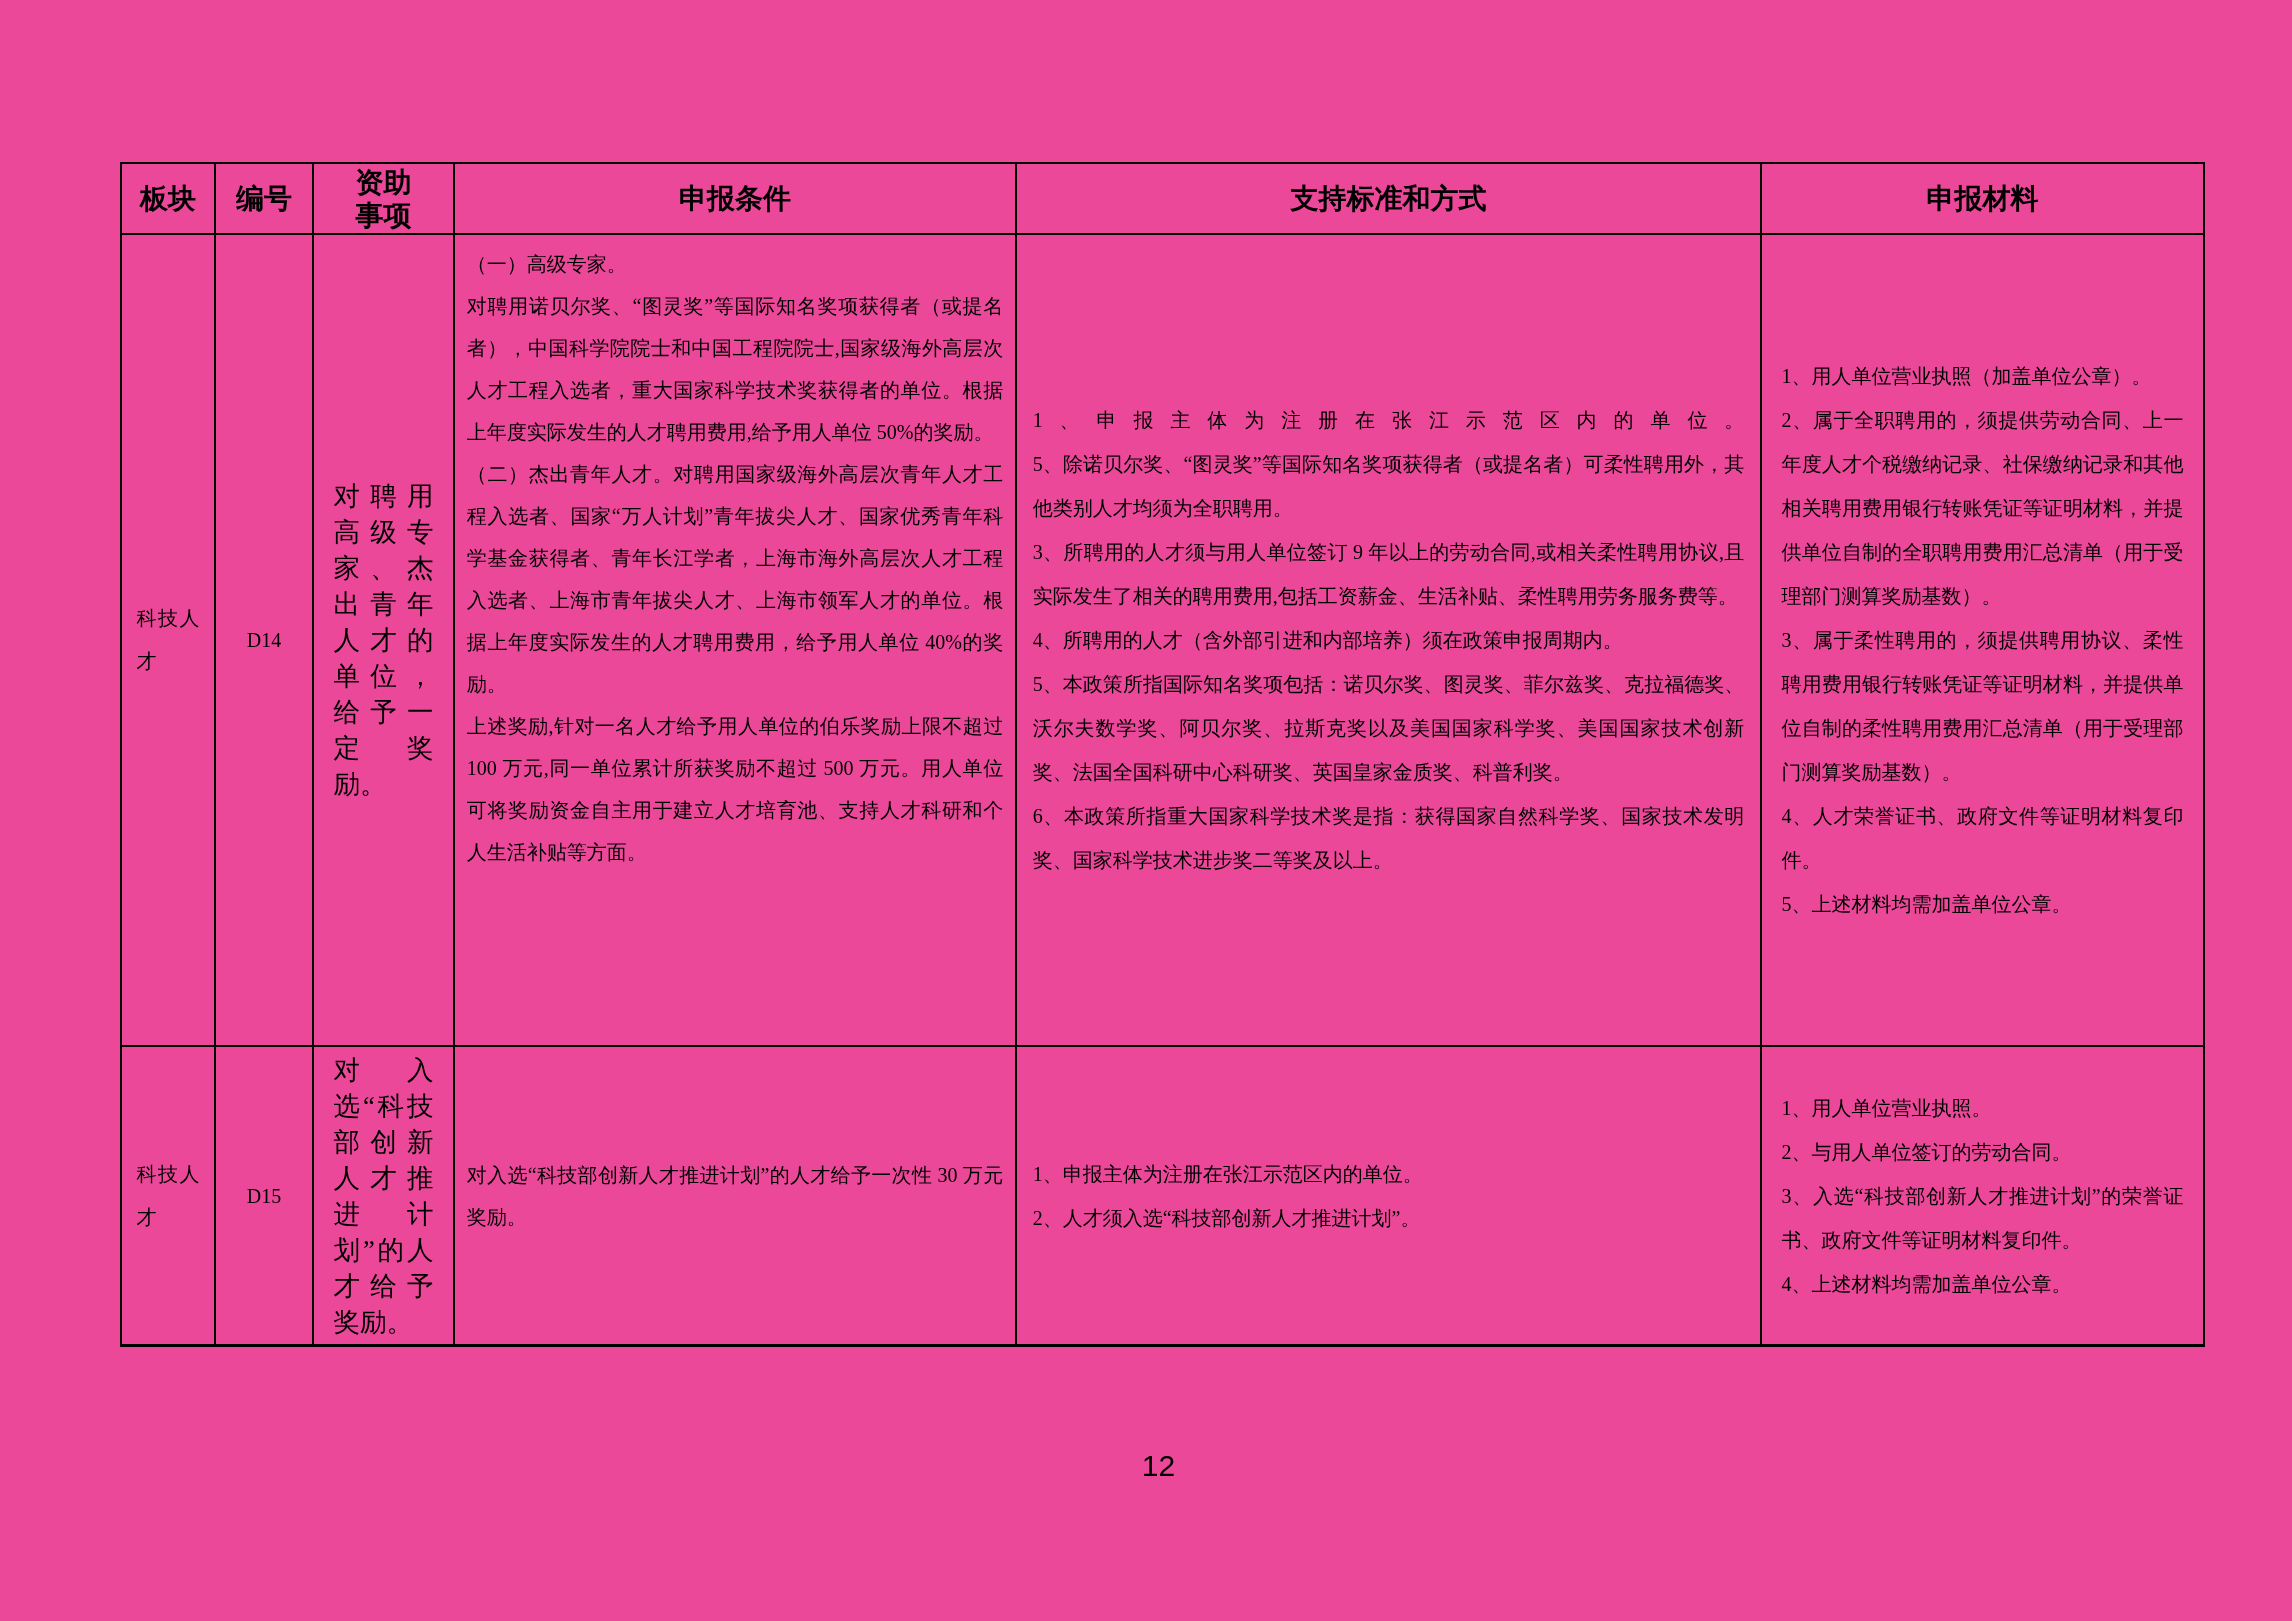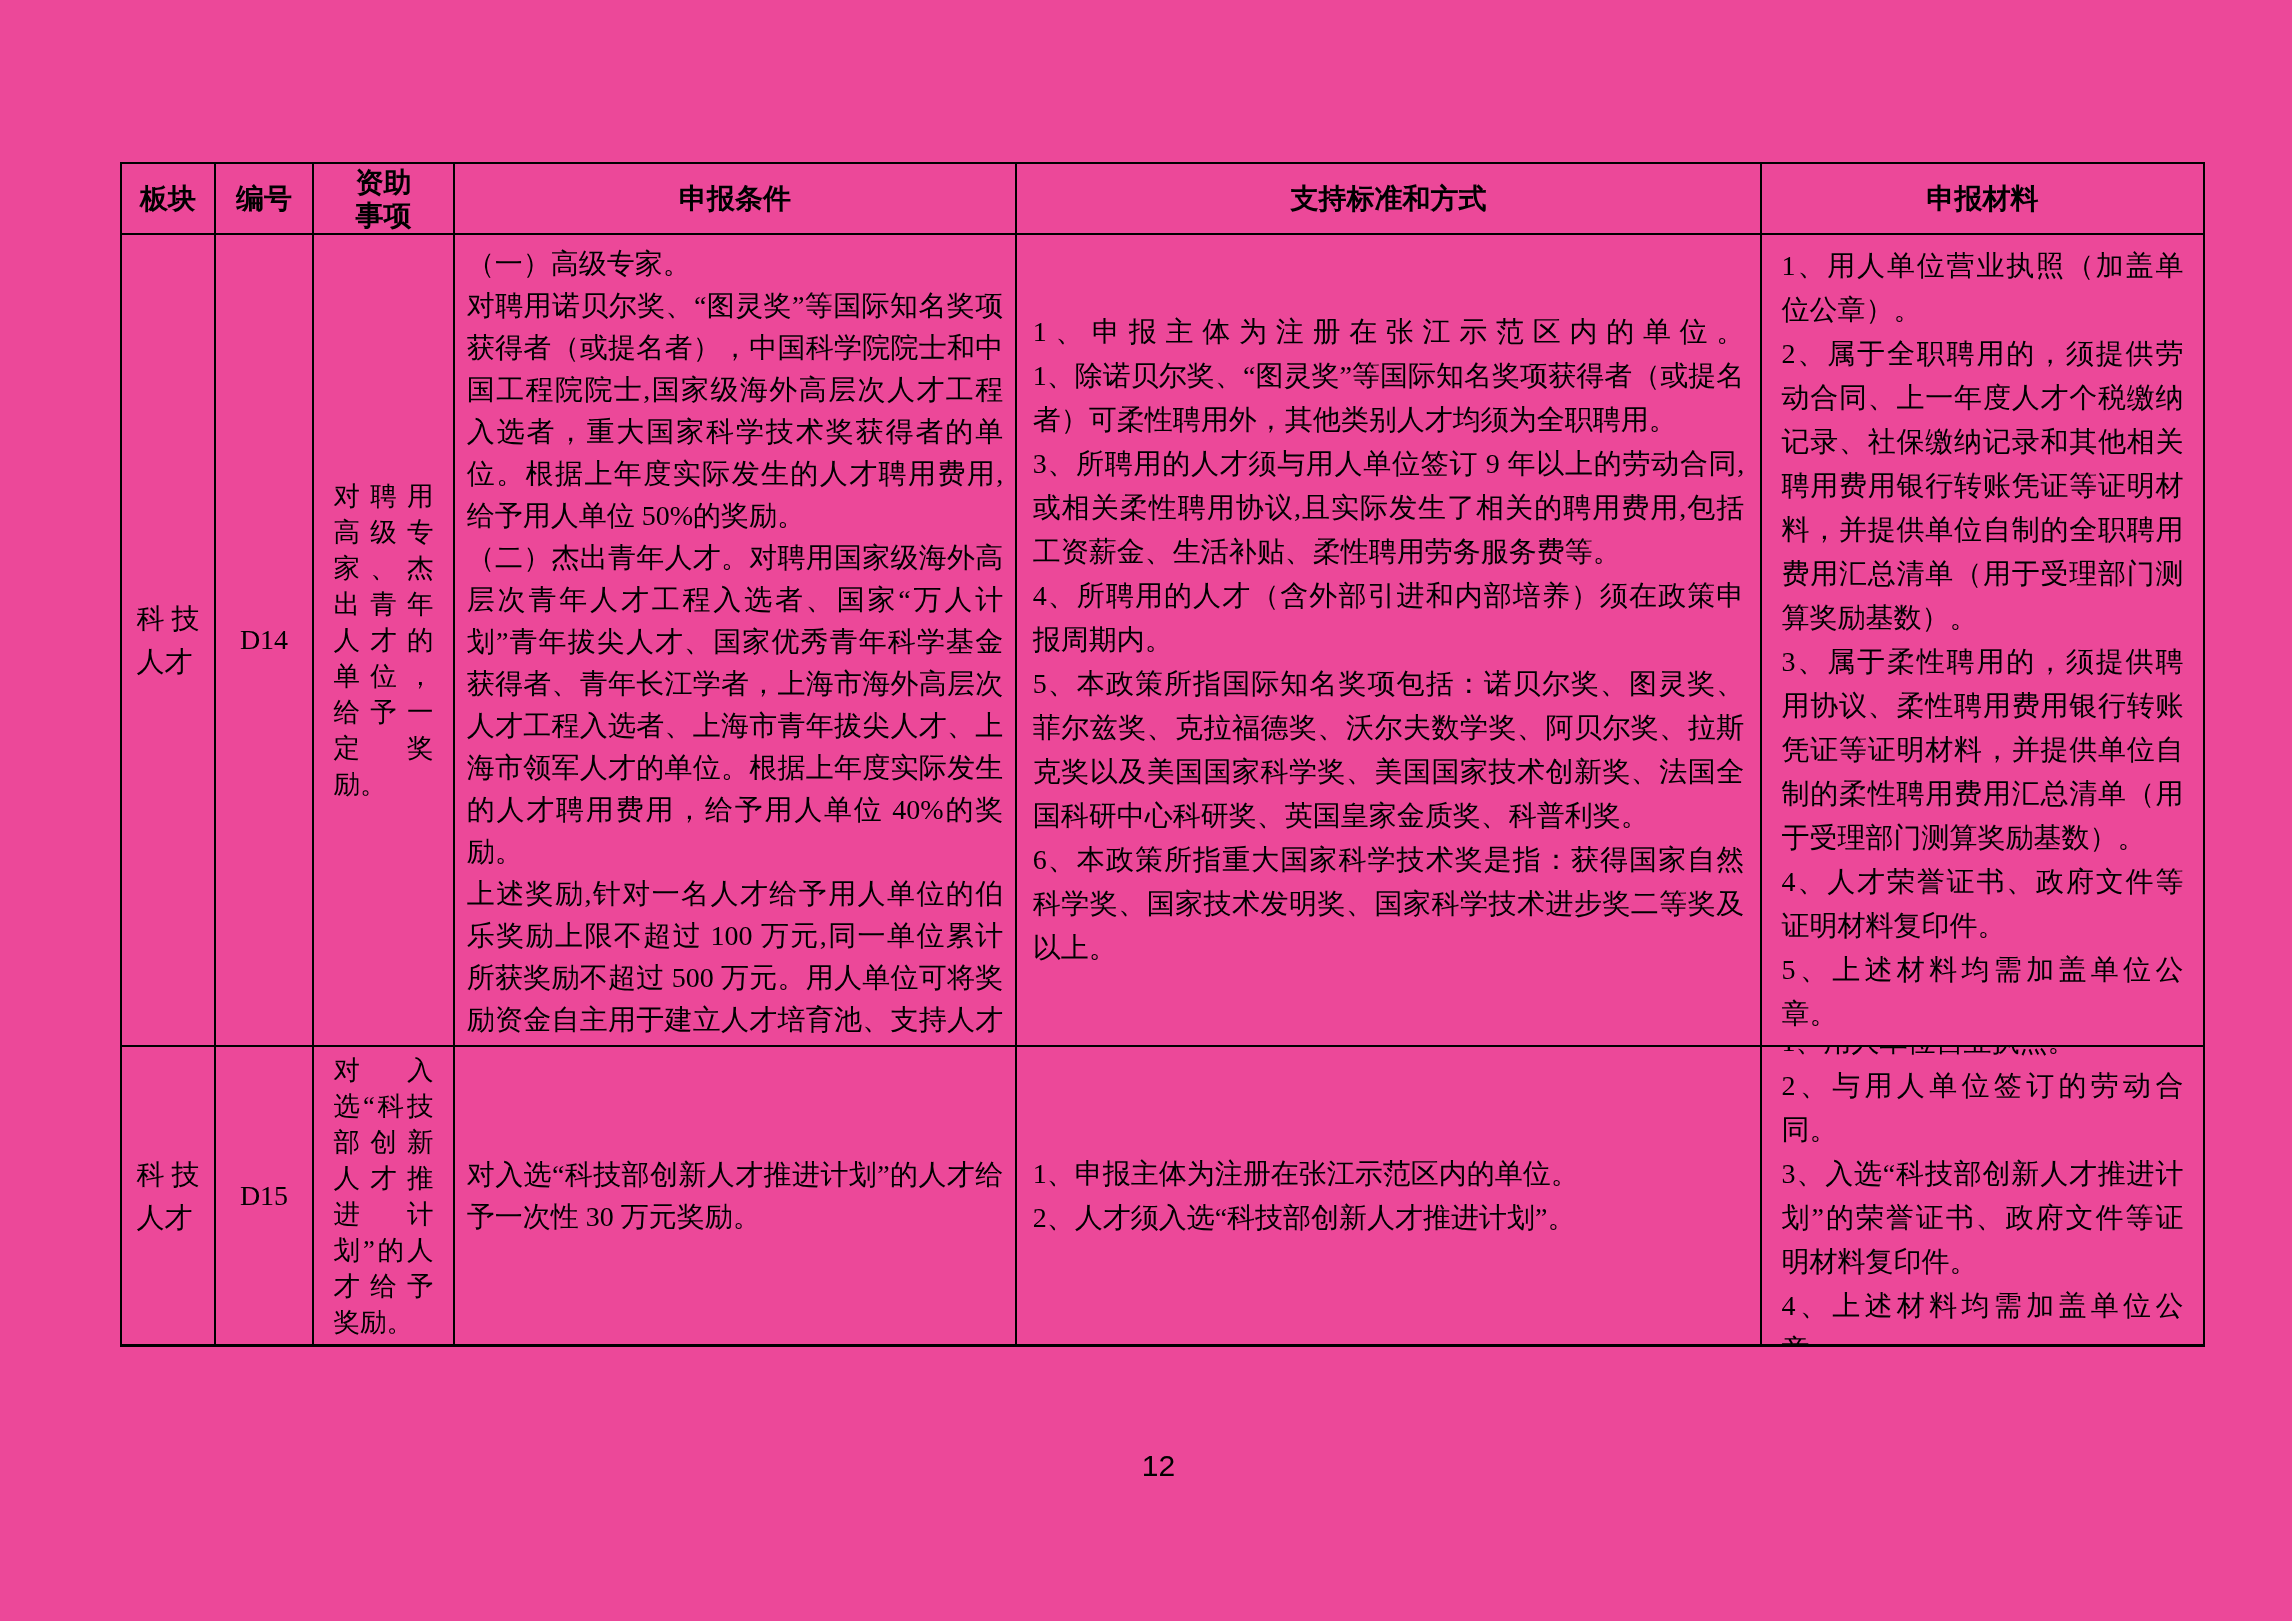--- a/index.html
+++ b/index.html
@@ -23,21 +23,21 @@
     border-bottom-width: 3.9px;
   }
   .cell {
     box-sizing: border-box;
     border-right: 2px solid #000;
     border-bottom: 2px solid #000;
     overflow: hidden;
     display: flex;
     flex-direction: column;
     justify-content: center;
-    font-size: 28px;
+    font-size: 20px;
     line-height: 44px;
   }
   .c6 { border-right: none; }
   .r2 { border-bottom: none; }
   .head {
     font-weight: bold;
     align-items: center;
     text-align: center;
     border-bottom: 2.9px solid #000;
     line-height: 33px;
@@ -106,21 +106,21 @@
       <p>对聘用高级专家、杰出青年人才的单位，给予一定奖励。</p>
     </div>
     <div class="cell support-cell top">
       <p>（一）高级专家。</p>
       <p>对聘用诺贝尔奖、“图灵奖”等国际知名奖项获得者（或提名者），中国科学院院士和中国工程院院士,国家级海外高层次人才工程入选者，重大国家科学技术奖获得者的单位。根据上年度实际发生的人才聘用费用,给予用人单位 50%的奖励。</p>
       <p>（二）杰出青年人才。对聘用国家级海外高层次青年人才工程入选者、国家“万人计划”青年拔尖人才、国家优秀青年科学基金获得者、青年长江学者，上海市海外高层次人才工程入选者、上海市青年拔尖人才、上海市领军人才的单位。根据上年度实际发生的人才聘用费用，给予用人单位 40%的奖励。</p>
       <p>上述奖励,针对一名人才给予用人单位的伯乐奖励上限不超过 100 万元,同一单位累计所获奖励不超过 500 万元。用人单位可将奖励资金自主用于建立人才培育池、支持人才科研和个人生活补贴等方面。</p>
     </div>
     <div class="cell cond-cell">
       <p class="stretch">1、申报主体为注册在张江示范区内的单位。</p>
-      <p>1、除诺贝尔奖、“图灵奖”等国际知名奖项获得者（或提名者）可柔性聘用外，其他类别人才均须为全职聘用。</p>
+      <p>5、除诺贝尔奖、“图灵奖”等国际知名奖项获得者（或提名者）可柔性聘用外，其他类别人才均须为全职聘用。</p>
       <p>3、所聘用的人才须与用人单位签订 9 年以上的劳动合同,或相关柔性聘用协议,且实际发生了相关的聘用费用,包括工资薪金、生活补贴、柔性聘用劳务服务费等。</p>
       <p>4、所聘用的人才（含外部引进和内部培养）须在政策申报周期内。</p>
       <p>5、本政策所指国际知名奖项包括：诺贝尔奖、图灵奖、菲尔兹奖、克拉福德奖、沃尔夫数学奖、阿贝尔奖、拉斯克奖以及美国国家科学奖、美国国家技术创新奖、法国全国科研中心科研奖、英国皇家金质奖、科普利奖。</p>
       <p>6、本政策所指重大国家科学技术奖是指：获得国家自然科学奖、国家技术发明奖、国家科学技术进步奖二等奖及以上。</p>
     </div>
     <div class="cell mat-cell c6">
       <p>1、用人单位营业执照（加盖单位公章）。</p>
       <p>2、属于全职聘用的，须提供劳动合同、上一年度人才个税缴纳记录、社保缴纳记录和其他相关聘用费用银行转账凭证等证明材料，并提供单位自制的全职聘用费用汇总清单（用于受理部门测算奖励基数）。</p>
       <p>3、属于柔性聘用的，须提供聘用协议、柔性聘用费用银行转账凭证等证明材料，并提供单位自制的柔性聘用费用汇总清单（用于受理部门测算奖励基数）。</p>
       <p>4、人才荣誉证书、政府文件等证明材料复印件。</p>

